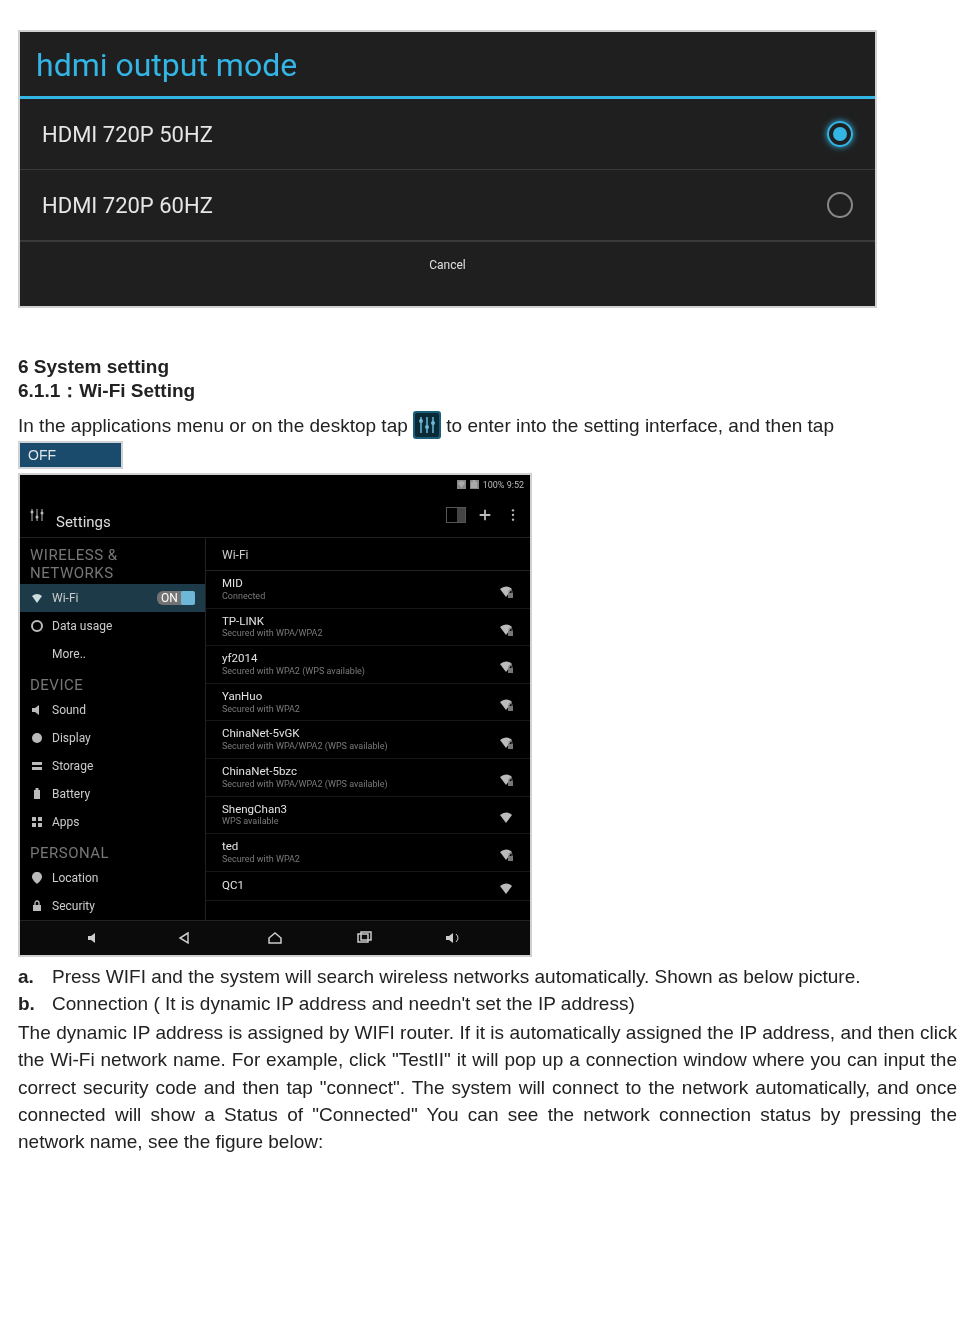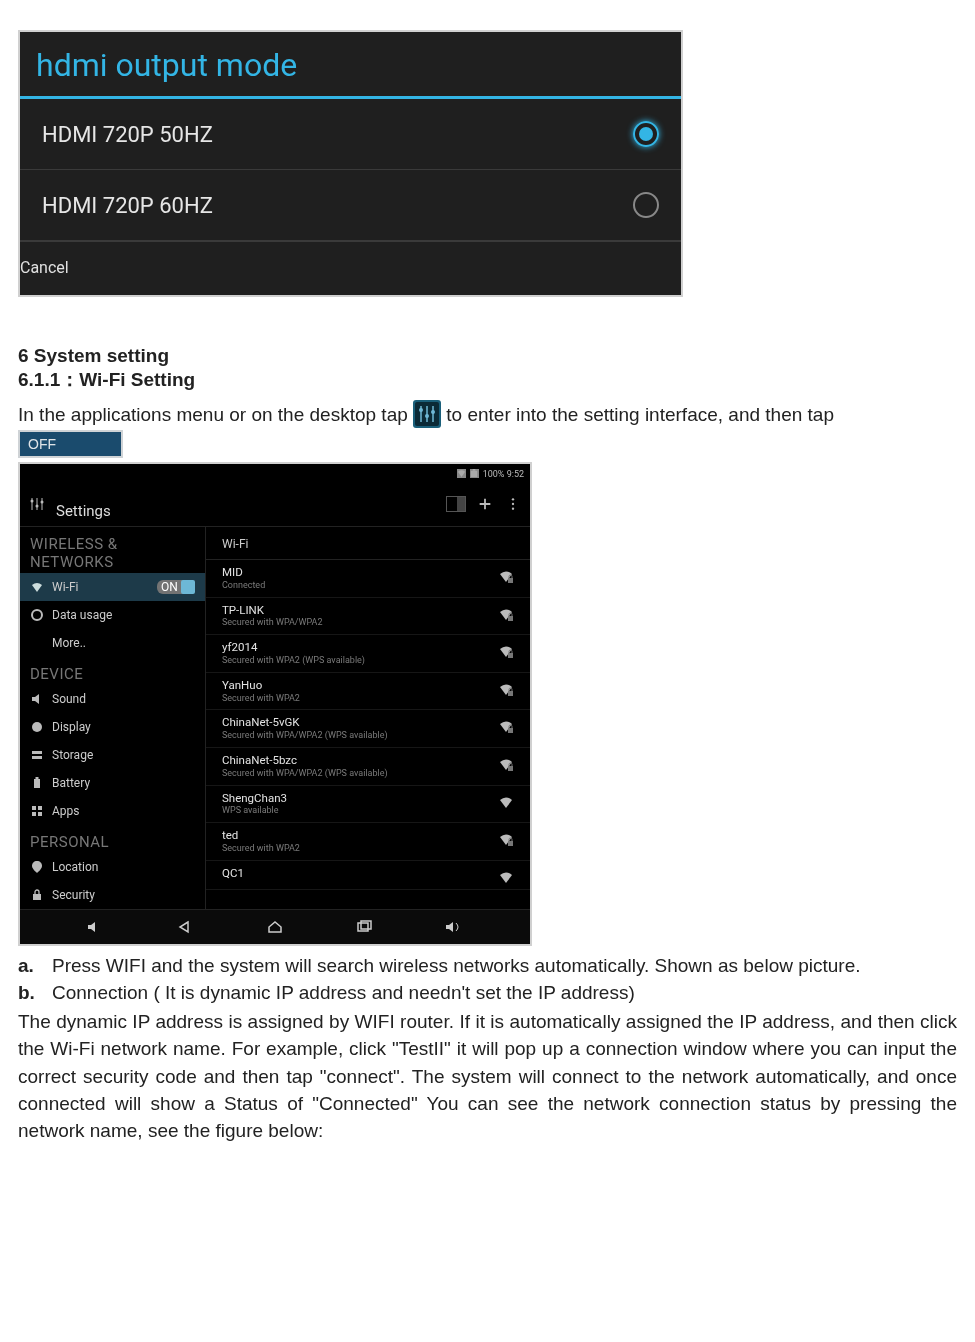--- a/index.html
+++ b/index.html
@@ -8,21 +8,21 @@
     font-family: Arial, Helvetica, sans-serif;
     font-size: 19px;
     color: #222;
     width: 975px;
     box-sizing: border-box;
     background: #fff;
   }
 
   
   .hdmi-dialog {
-    width: 665px;
+    width: 859px;
     background: #1f1f1f;
     border: 2px solid #d0d0d0;
     box-sizing: border-box;
   }
   .hdmi-title {
     color: #33b5e5;
     font-size: 32px;
     font-family: "Segoe UI", Roboto, Arial, sans-serif;
     padding: 14px 16px 12px;
     font-weight: 400;
@@ -49,24 +49,24 @@
     border: 2px solid #888;
     box-sizing: border-box;
     display: flex; align-items: center; justify-content: center;
   }
   .radio.sel { border-color: #33b5e5; box-shadow: 0 0 6px #33b5e5; }
   .radio-dot {
     width: 14px; height: 14px; border-radius: 50%;
     background: #33b5e5;
   }
   .hdmi-cancel {
-    text-align: left;
+    text-align: center;
     color: #e0e0e0;
-    font-size: 16px;
-    padding: 16px 0 18px;
+    font-size: 12px;
+    padding: 16px 0 34px;
     font-family: "Segoe UI", Roboto, Arial, sans-serif;
     border-top: 1px solid #3a3a3a;
   }
 
   
   .sec-gap { height: 48px; }
   .bold { font-weight: bold; }
   .para { text-align: justify; line-height: 1.43; margin: 8px 0 0; }
   .li { display: flex; line-height: 1.43; }
   .li-b { font-weight: bold; width: 34px; flex-shrink: 0; }
@@ -141,21 +141,21 @@
     margin-left:auto; width:34px;height:14px;
     background:#737373;border-radius:6px;position:relative;
     font-size:12px;color:#fff;display:flex;align-items:center;justify-content:flex-start;padding-left:4px;
   }
   .side-item .tog::after{content:"";position:absolute;right:0;top:0;width:14px;height:100%;background:#6db8d6;border-radius:2px;}
   .wifi-pane { flex:1; }
   .wifi-hdr {
     font-size: 12px; color:#ccc; padding:10px 16px 8px; border-bottom:1px solid #222;
   }
   .net-row {
-    display:flex; align-items:flex-start; padding:6px 16px;
+    display:flex; align-items:center; padding:6px 16px;
     border-bottom:1px solid #161616;
   }
   .net-text { flex:1; }
   .net-name { font-size: 11.5px; color:#e3e3e3; line-height:1.2; }
   .net-sub  { font-size: 9px; color:#7a7a7a; line-height:1.2; }
   .net-ico { width:16px;height:16px;color:#bbb; }
   .nav-bar {
     height:34px;background:#0b0b0b;border-top:1px solid #222;
     display:flex;justify-content:space-evenly;align-items:center;
   }

